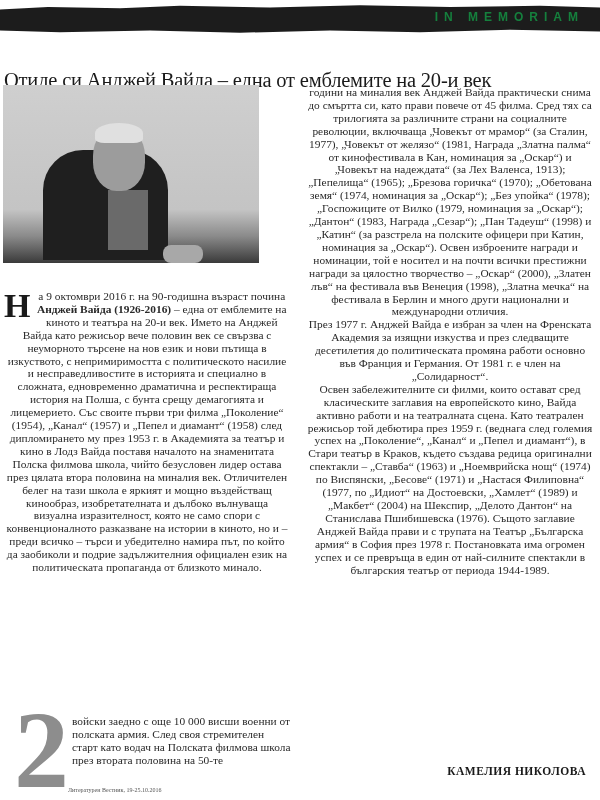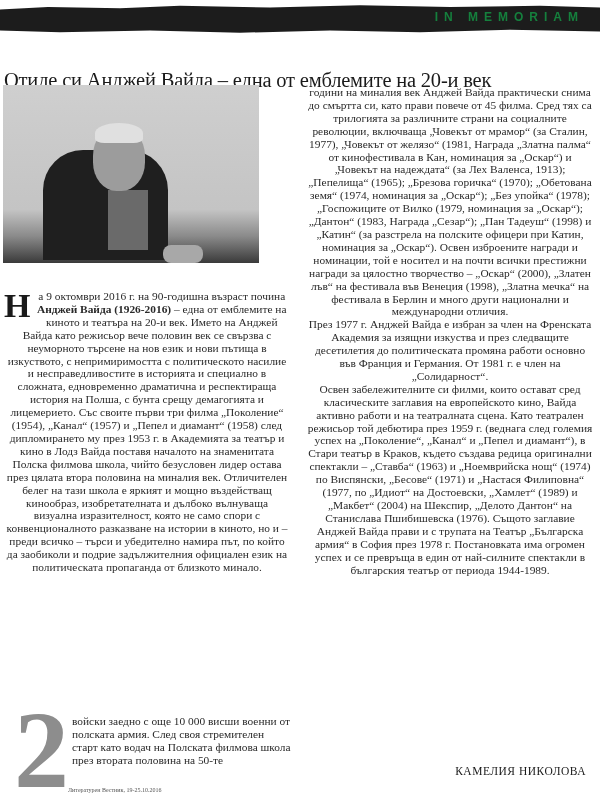--- a/index.html
+++ b/index.html
@@ -14,21 +14,21 @@
   .photo .hair{position:absolute;left:92px;top:38px;width:48px;height:20px;background:#e0e0e0;border-radius:50% 50% 20% 20%;}
   .photo .hand{position:absolute;left:160px;top:160px;width:40px;height:18px;background:#a8a8a8;border-radius:8px;}
   .col{position:absolute;font-size:11.4px;line-height:12.9px;color:#2a2a2a;text-align:center;}
   .col p{margin:0;}
   .left{left:4px;top:290px;width:286px;}
   .right{left:306px;top:86px;width:288px;}
   .dropcap{float:left;font-size:34px;line-height:28px;font-weight:bold;margin:2px 3px 0 0;color:#1a1a1a;}
   .bignum{position:absolute;left:14px;top:700px;font-size:110px;line-height:100px;font-weight:bold;color:#8d8d8d;font-family:"Liberation Serif",serif;}
   .indented{position:absolute;left:72px;top:715px;width:220px;font-size:11.4px;line-height:12.9px;color:#2a2a2a;}
   .footer{position:absolute;left:68px;top:787px;font-size:6px;color:#555;}
-  .author{position:absolute;right:14px;top:765px;font-weight:normal;font-size:11.5px;letter-spacing:0.5px;color:#1a1a1a;}
+  .author{position:absolute;right:14px;top:765px;font-weight:bold;font-size:11.5px;letter-spacing:0.5px;color:#1a1a1a;}
 </style>
 </head>
 <body>
 
 <div class="banner"></div>
 <div class="banner-label">IN MEMORIAM</div>
 
 <div class="headline">Отиде си Анджей Вайда – една от емблемите на 20-и век</div>
 
 <div class="photo">

